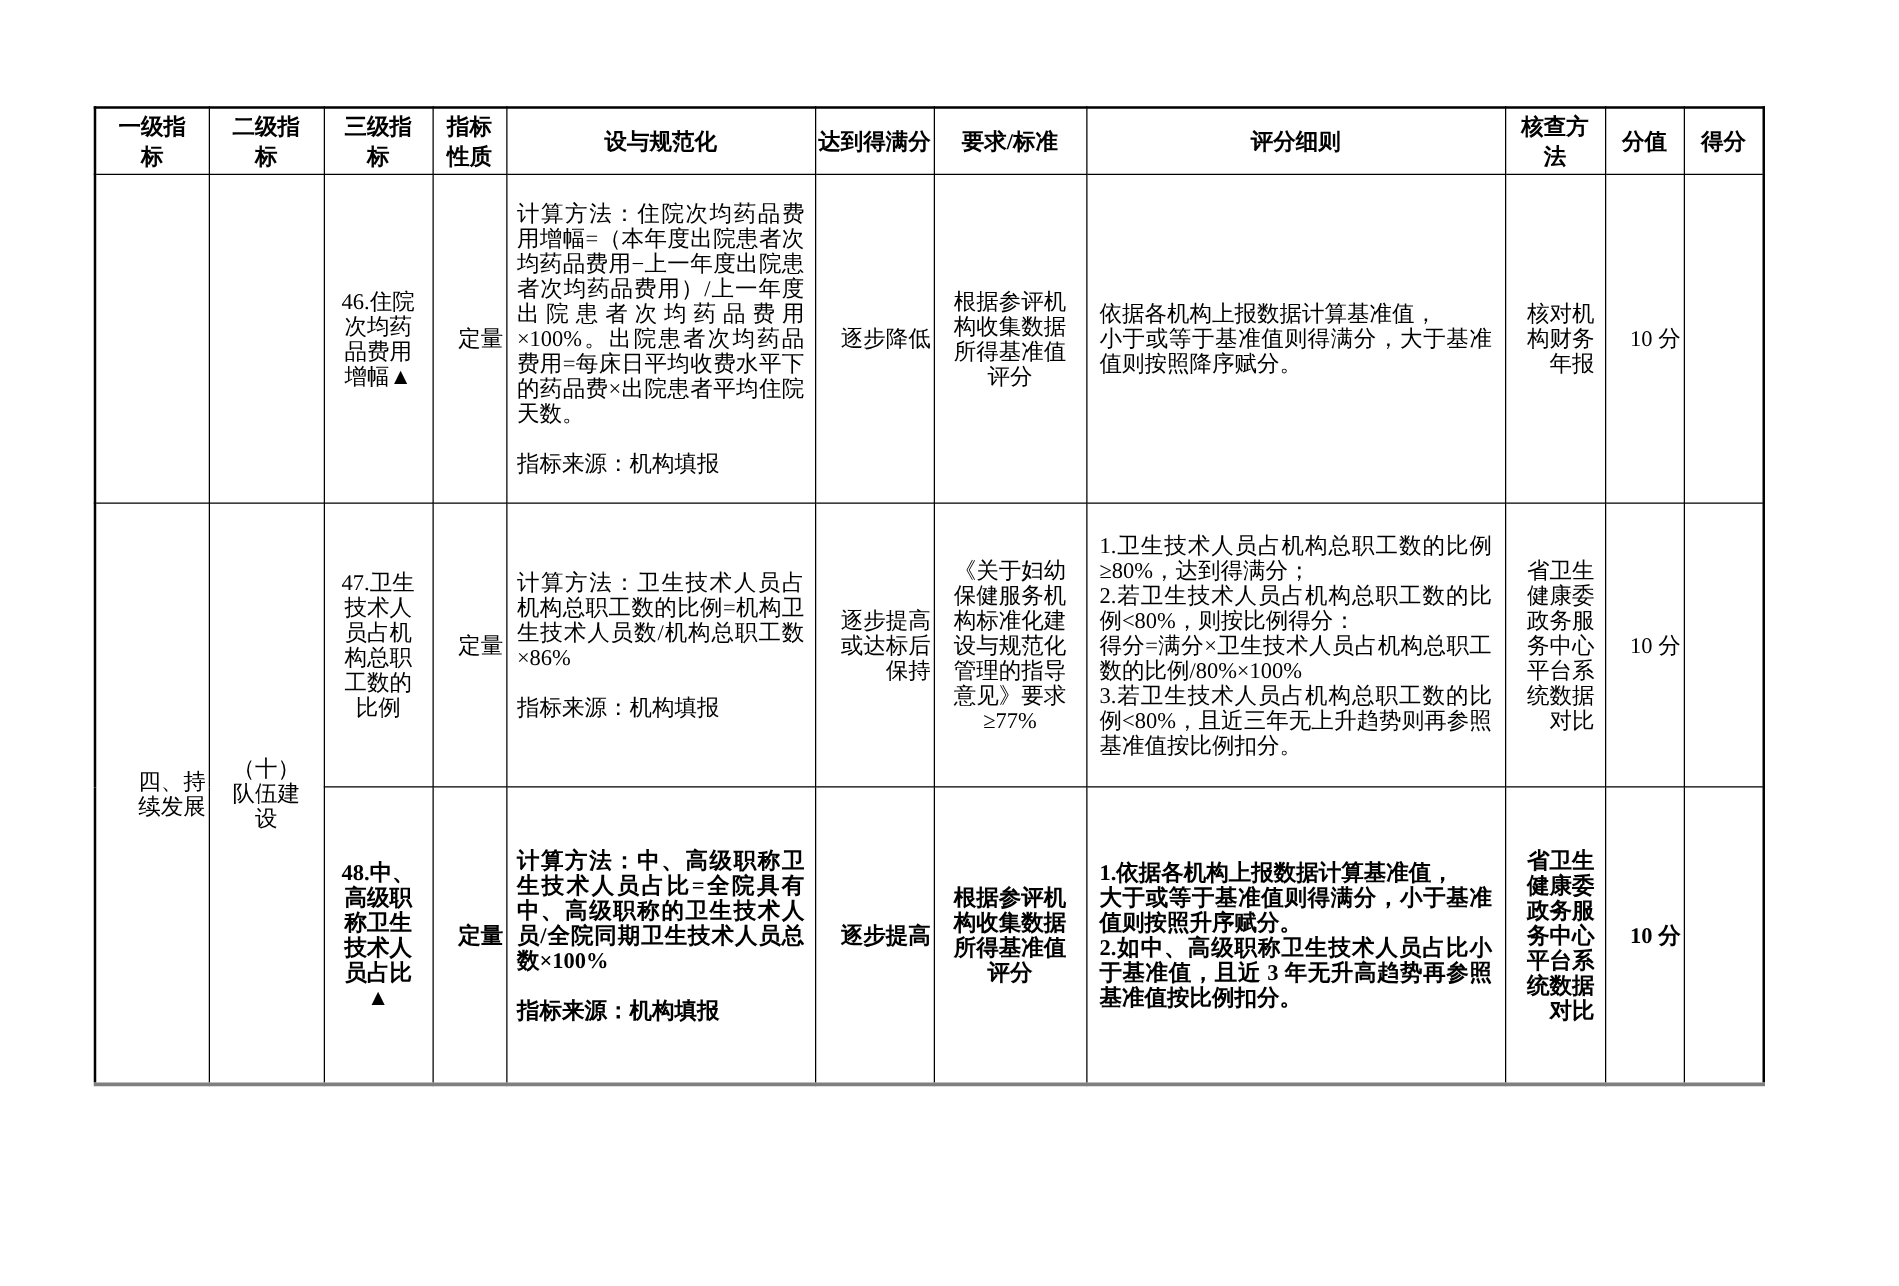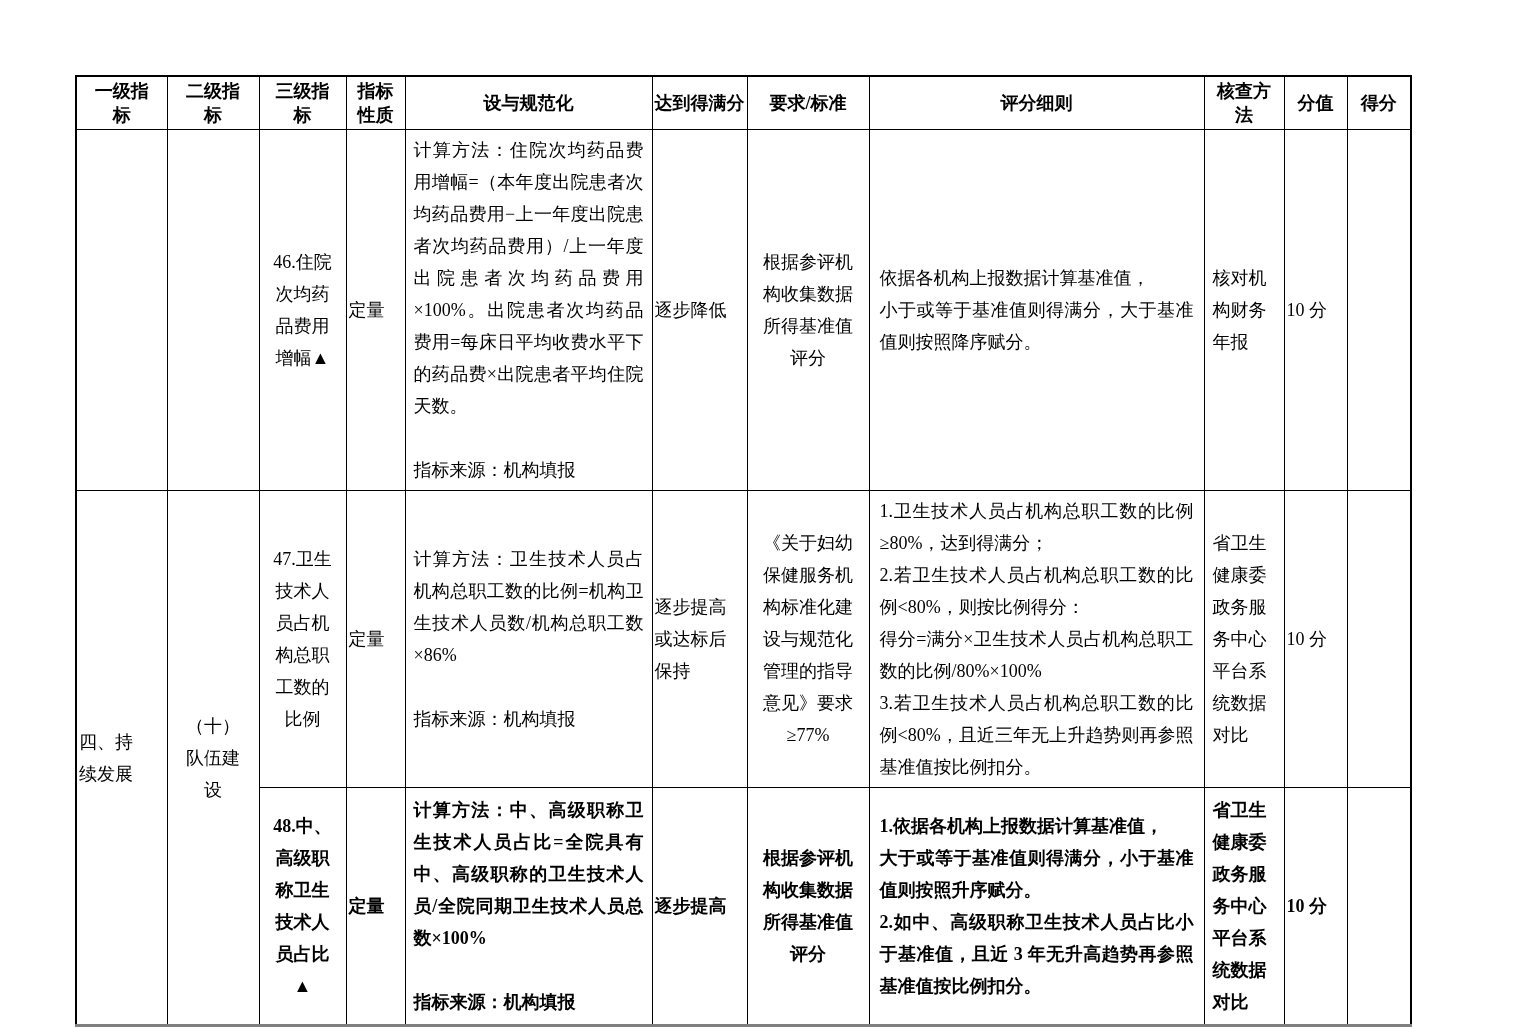--- a/index.html
+++ b/index.html
@@ -1,39 +1,39 @@
 <!DOCTYPE html>
 <html><head>
 <meta charset="utf-8">
 <style>
   html,body{margin:0;padding:0;}
   body{
     width:1519px;height:1029px;background:#ffffff;position:relative;
     font-family:"Liberation Serif","DejaVu Serif",serif;color:#000;
   }
   table.doc-table{
-    position:absolute;left:75px;top:75px;width:1335px;
+    position:absolute;left:75px;top:85px;width:1335px;
     border-collapse:collapse;table-layout:fixed;
     border:2px solid #000;border-bottom:3px solid #7f7f7f;
   }
   .doc-table th,.doc-table td{
     border:1px solid #000;vertical-align:middle;box-sizing:border-box;
     overflow:hidden;
   }
   .doc-table th{
     font-size:18px;font-weight:bold;text-align:center;
     white-space:pre-line;line-height:24px;padding:2px;
   }
-  .doc-table td{font-size:18px;line-height:32px;}
-  .c-center{text-align:left;white-space:pre-line;padding:2px;}
+  .doc-table td{font-size:18px;line-height:20px;}
+  .c-center{text-align:right;white-space:pre-line;padding:2px;}
   .c-ind{text-align:center;white-space:pre-line;padding:2px 6px;}
   .c-desc{text-align:justify;white-space:pre-line;padding:4px 8px;}
   .c-std{text-align:center;white-space:pre-line;padding:2px 8px;}
   .c-score{text-align:justify;white-space:pre-line;padding:4px 10px;margin-left:21px;}
-  .c-verif{text-align:left;white-space:pre-line;padding:2px 8px;}
+  .c-verif{text-align:right;white-space:pre-line;padding:2px 8px;}
   .c-empty{padding:0;}
   tr.r-header{height:52px;}
   tr.r-46{height:263px;}
   tr.r-47{height:227px;}
   tr.r-48{height:238px;font-weight:bold;}
 </style>
 </head>
 <body>
 
 <table class="doc-table">

